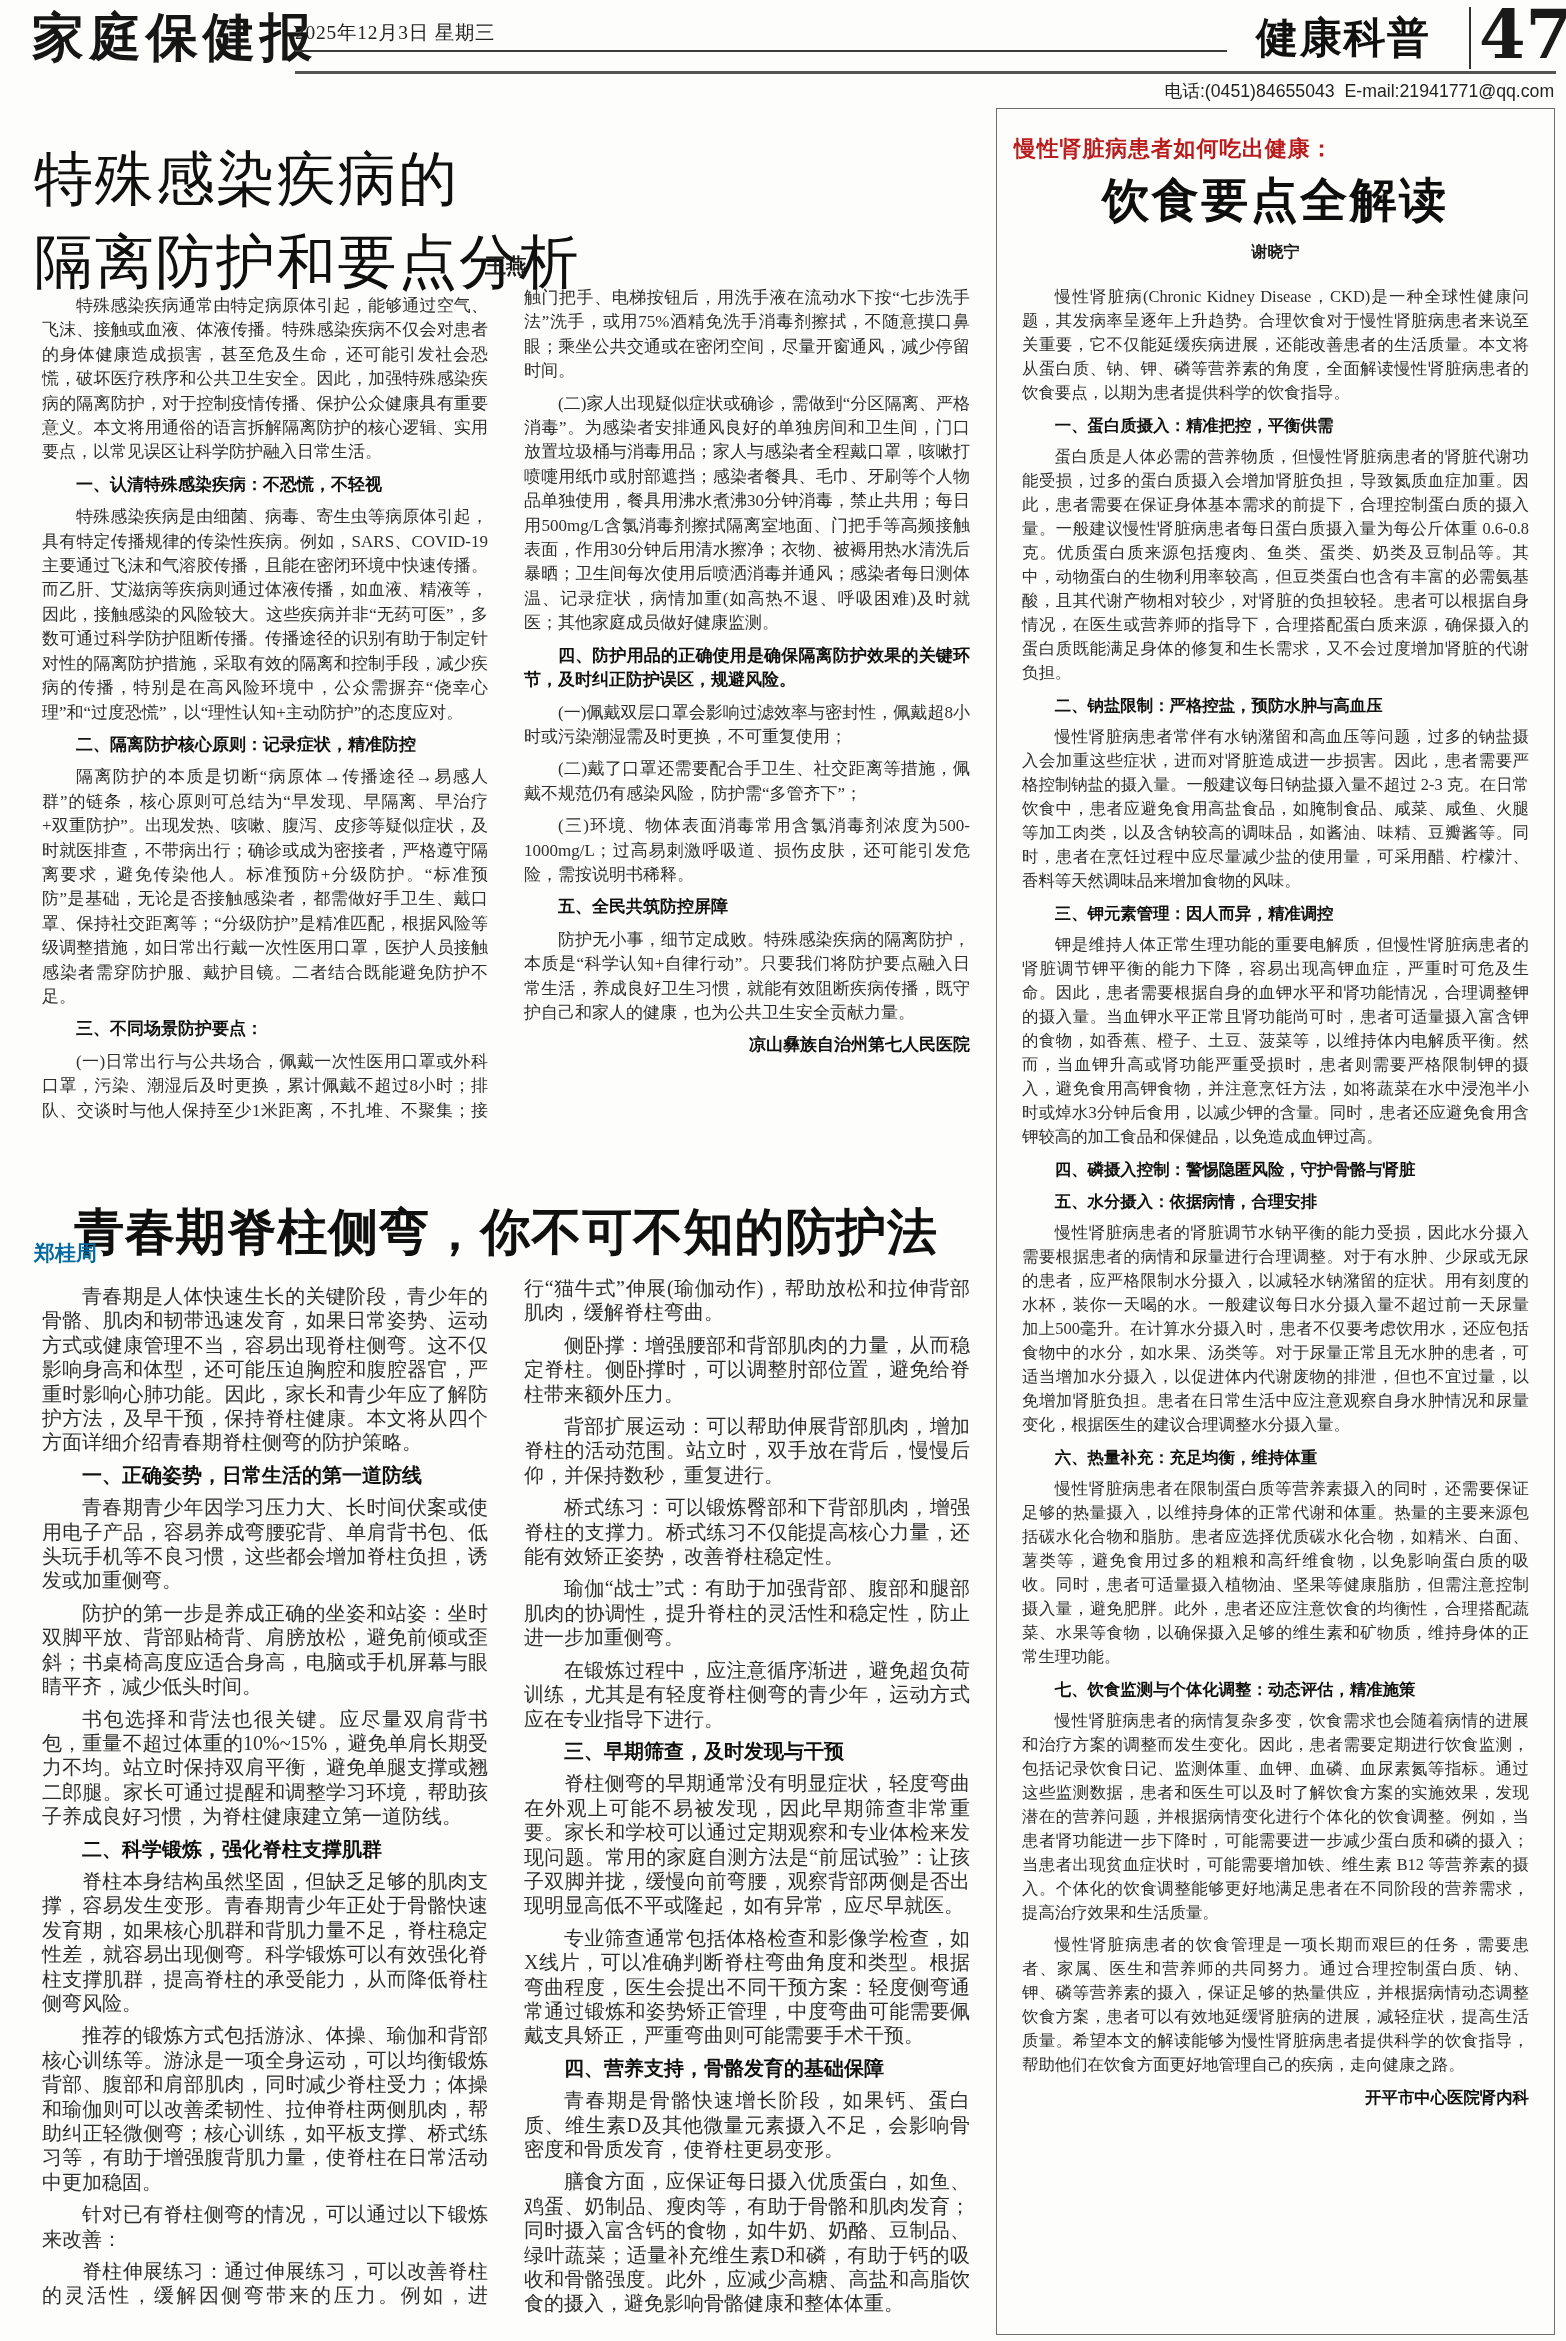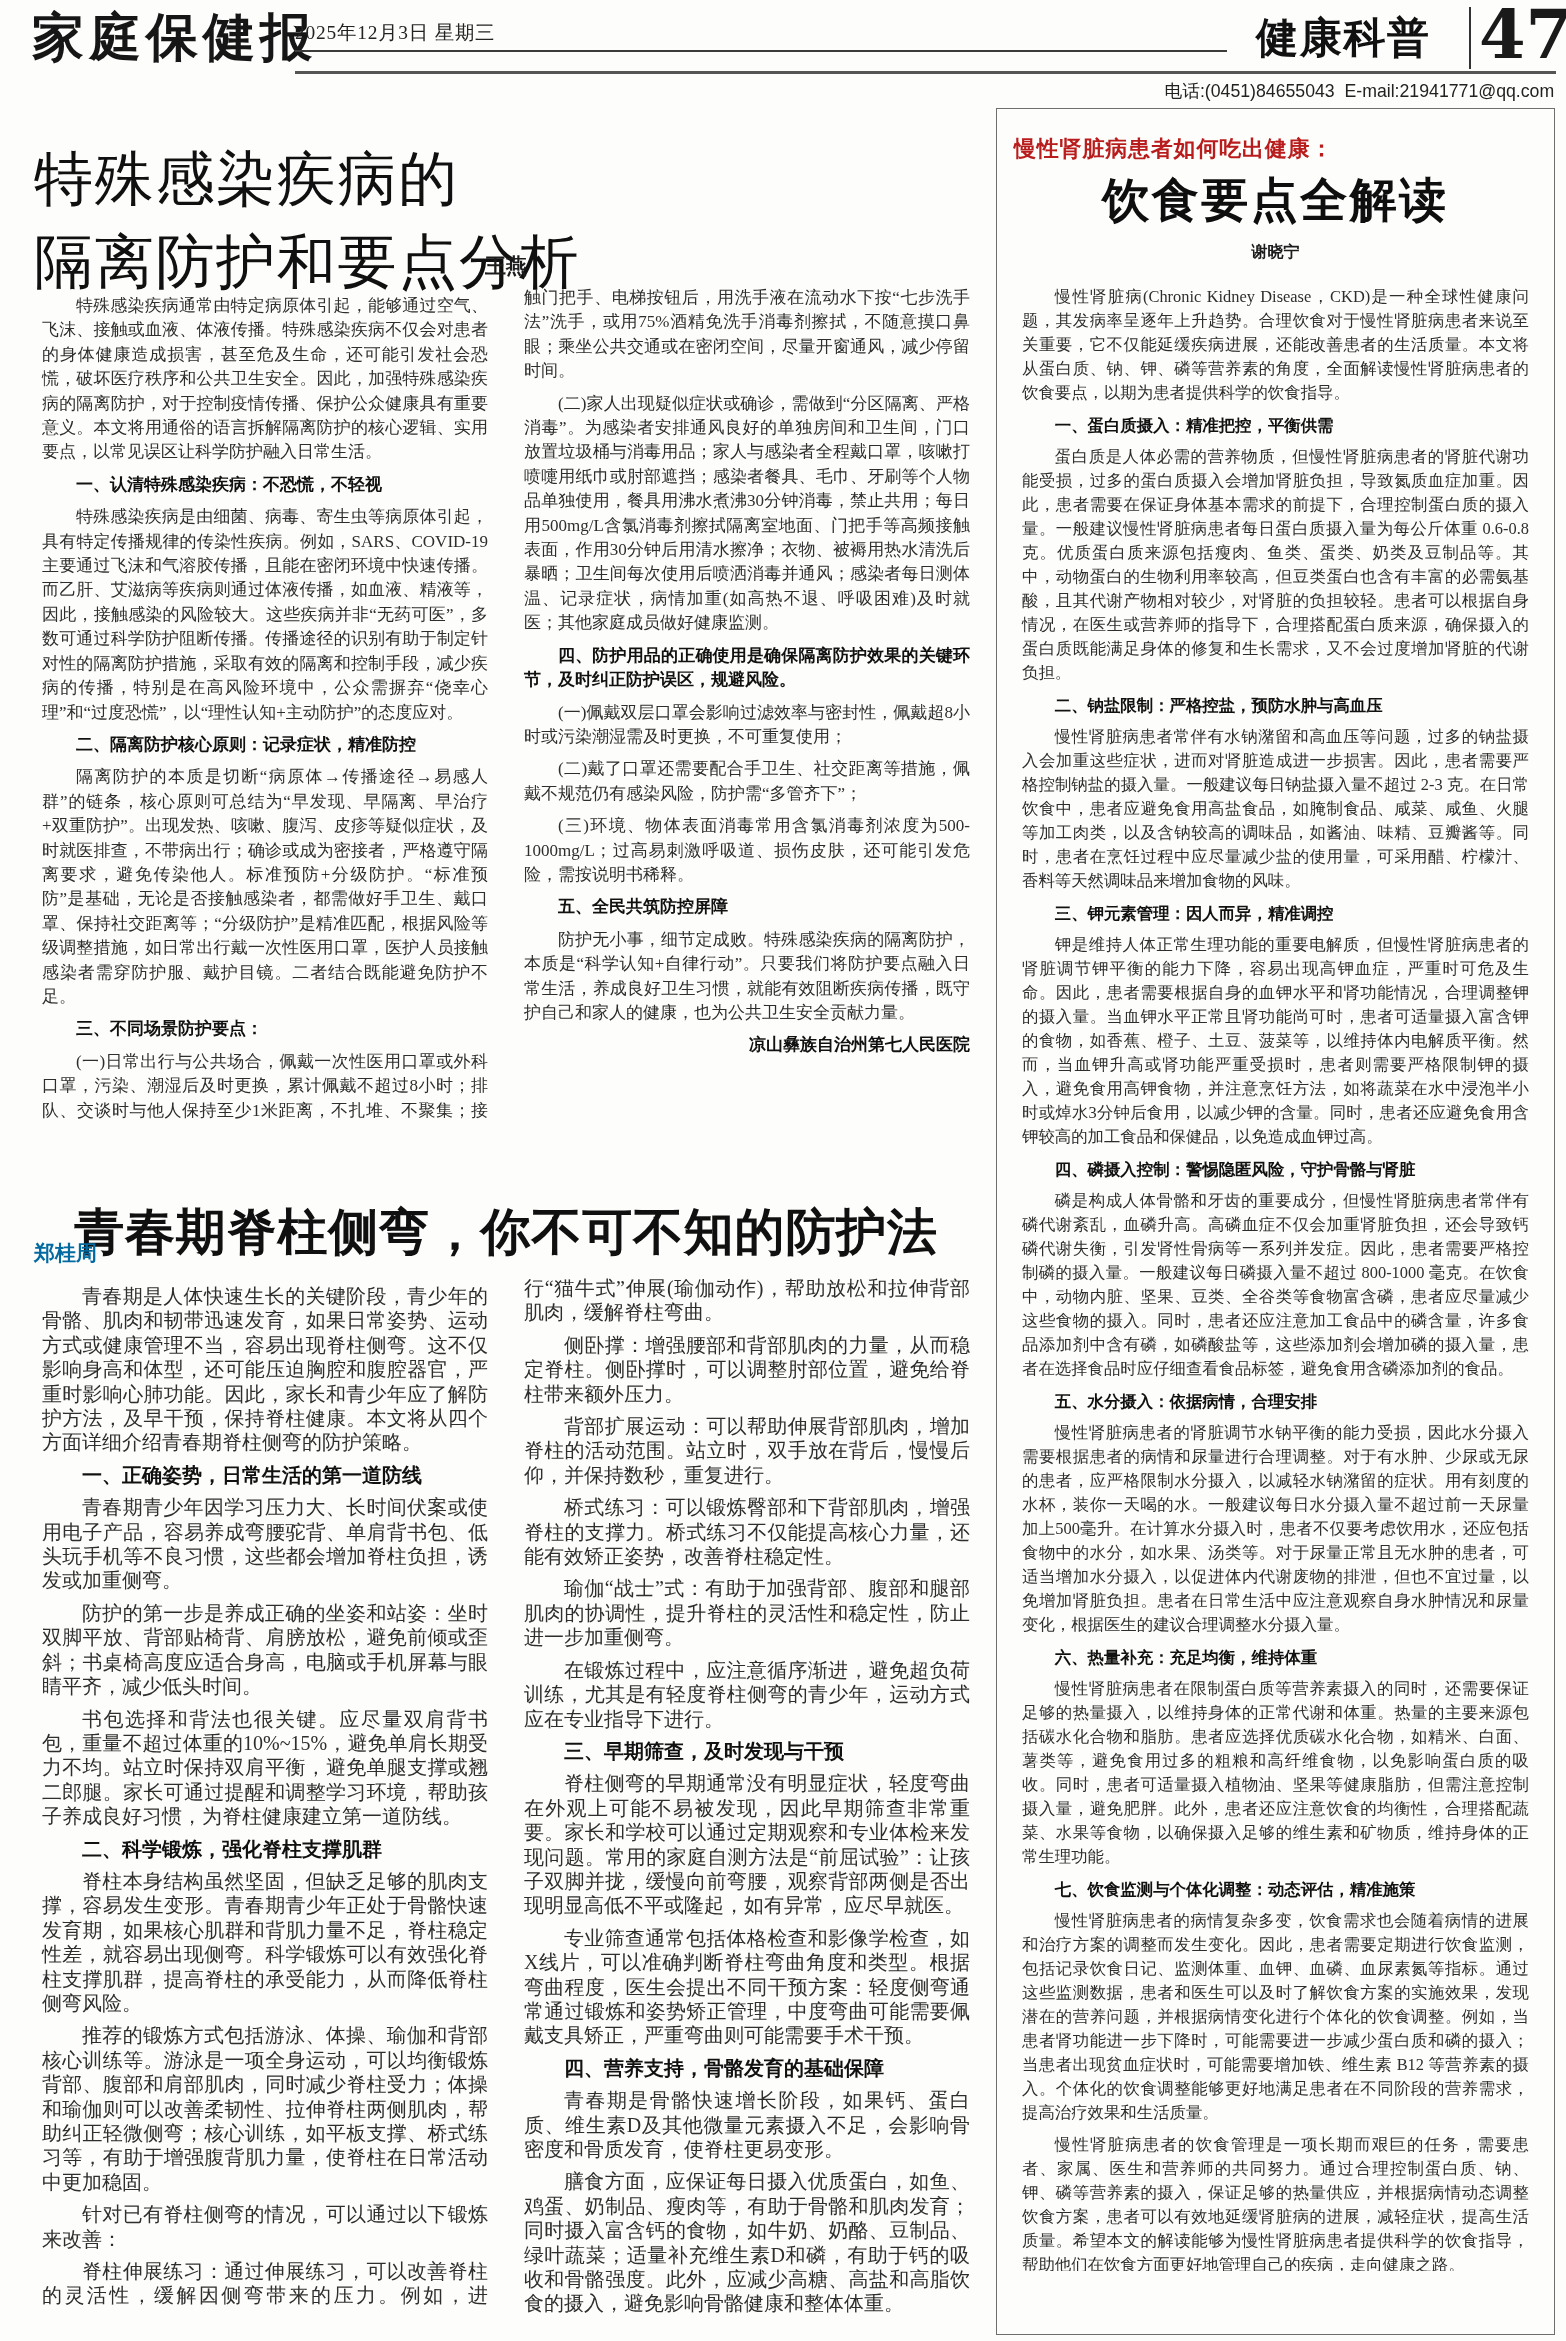--- a/index.html
+++ b/index.html
@@ -158,21 +158,20 @@
   <div class="a3-author">谢晓宁</div>
   <div class="a3-body">
       <p class="para body">慢性肾脏病(Chronic Kidney Disease，CKD)是一种全球性健康问题，其发病率呈逐年上升趋势。合理饮食对于慢性肾脏病患者来说至关重要，它不仅能延缓疾病进展，还能改善患者的生活质量。本文将从蛋白质、钠、钾、磷等营养素的角度，全面解读慢性肾脏病患者的饮食要点，以期为患者提供科学的饮食指导。</p>
       <p class="para heading">一、蛋白质摄入：精准把控，平衡供需</p>
       <p class="para body">蛋白质是人体必需的营养物质，但慢性肾脏病患者的肾脏代谢功能受损，过多的蛋白质摄入会增加肾脏负担，导致氮质血症加重。因此，患者需要在保证身体基本需求的前提下，合理控制蛋白质的摄入量。一般建议慢性肾脏病患者每日蛋白质摄入量为每公斤体重 0.6-0.8 克。优质蛋白质来源包括瘦肉、鱼类、蛋类、奶类及豆制品等。其中，动物蛋白的生物利用率较高，但豆类蛋白也含有丰富的必需氨基酸，且其代谢产物相对较少，对肾脏的负担较轻。患者可以根据自身情况，在医生或营养师的指导下，合理搭配蛋白质来源，确保摄入的蛋白质既能满足身体的修复和生长需求，又不会过度增加肾脏的代谢负担。</p>
       <p class="para heading">二、钠盐限制：严格控盐，预防水肿与高血压</p>
       <p class="para body">慢性肾脏病患者常伴有水钠潴留和高血压等问题，过多的钠盐摄入会加重这些症状，进而对肾脏造成进一步损害。因此，患者需要严格控制钠盐的摄入量。一般建议每日钠盐摄入量不超过 2-3 克。在日常饮食中，患者应避免食用高盐食品，如腌制食品、咸菜、咸鱼、火腿等加工肉类，以及含钠较高的调味品，如酱油、味精、豆瓣酱等。同时，患者在烹饪过程中应尽量减少盐的使用量，可采用醋、柠檬汁、香料等天然调味品来增加食物的风味。</p>
       <p class="para heading">三、钾元素管理：因人而异，精准调控</p>
       <p class="para body">钾是维持人体正常生理功能的重要电解质，但慢性肾脏病患者的肾脏调节钾平衡的能力下降，容易出现高钾血症，严重时可危及生命。因此，患者需要根据自身的血钾水平和肾功能情况，合理调整钾的摄入量。当血钾水平正常且肾功能尚可时，患者可适量摄入富含钾的食物，如香蕉、橙子、土豆、菠菜等，以维持体内电解质平衡。然而，当血钾升高或肾功能严重受损时，患者则需要严格限制钾的摄入，避免食用高钾食物，并注意烹饪方法，如将蔬菜在水中浸泡半小时或焯水3分钟后食用，以减少钾的含量。同时，患者还应避免食用含钾较高的加工食品和保健品，以免造成血钾过高。</p>
       <p class="para heading">四、磷摄入控制：警惕隐匿风险，守护骨骼与肾脏</p>
-      <p class="para body">磷是构成人体骨骼和牙齿的重要成分，但慢性肾脏病患者常伴有磷代谢紊乱，血磷升高。高磷血症不仅会加重肾脏负担，还会导致钙磷代谢失衡，引发肾性骨病等一系列并发症。因此，患者需要严格控制磷的摄入量。一般建议每日磷摄入量不超过 800-1000 毫克。在饮食中，动物内脏、坚果、豆类、全谷类等食物富含磷，患者应尽量减少这些食物的摄入。同时，患者还应注意加工食品中的磷含量，许多食品添加剂中含有磷，如磷酸盐等，这些添加剂会增加磷的摄入量，患者在选择食品时应仔细查看食品标签，避免食用含磷添加剂的食品。</p>
       <p class="para heading">五、水分摄入：依据病情，合理安排</p>
       <p class="para body">慢性肾脏病患者的肾脏调节水钠平衡的能力受损，因此水分摄入需要根据患者的病情和尿量进行合理调整。对于有水肿、少尿或无尿的患者，应严格限制水分摄入，以减轻水钠潴留的症状。用有刻度的水杯，装你一天喝的水。一般建议每日水分摄入量不超过前一天尿量加上500毫升。在计算水分摄入时，患者不仅要考虑饮用水，还应包括食物中的水分，如水果、汤类等。对于尿量正常且无水肿的患者，可适当增加水分摄入，以促进体内代谢废物的排泄，但也不宜过量，以免增加肾脏负担。患者在日常生活中应注意观察自身水肿情况和尿量变化，根据医生的建议合理调整水分摄入量。</p>
       <p class="para heading">六、热量补充：充足均衡，维持体重</p>
       <p class="para body">慢性肾脏病患者在限制蛋白质等营养素摄入的同时，还需要保证足够的热量摄入，以维持身体的正常代谢和体重。热量的主要来源包括碳水化合物和脂肪。患者应选择优质碳水化合物，如精米、白面、薯类等，避免食用过多的粗粮和高纤维食物，以免影响蛋白质的吸收。同时，患者可适量摄入植物油、坚果等健康脂肪，但需注意控制摄入量，避免肥胖。此外，患者还应注意饮食的均衡性，合理搭配蔬菜、水果等食物，以确保摄入足够的维生素和矿物质，维持身体的正常生理功能。</p>
       <p class="para heading">七、饮食监测与个体化调整：动态评估，精准施策</p>
       <p class="para body">慢性肾脏病患者的病情复杂多变，饮食需求也会随着病情的进展和治疗方案的调整而发生变化。因此，患者需要定期进行饮食监测，包括记录饮食日记、监测体重、血钾、血磷、血尿素氮等指标。通过这些监测数据，患者和医生可以及时了解饮食方案的实施效果，发现潜在的营养问题，并根据病情变化进行个体化的饮食调整。例如，当患者肾功能进一步下降时，可能需要进一步减少蛋白质和磷的摄入；当患者出现贫血症状时，可能需要增加铁、维生素 B12 等营养素的摄入。个体化的饮食调整能够更好地满足患者在不同阶段的营养需求，提高治疗效果和生活质量。</p>
       <p class="para body">慢性肾脏病患者的饮食管理是一项长期而艰巨的任务，需要患者、家属、医生和营养师的共同努力。通过合理控制蛋白质、钠、钾、磷等营养素的摄入，保证足够的热量供应，并根据病情动态调整饮食方案，患者可以有效地延缓肾脏病的进展，减轻症状，提高生活质量。希望本文的解读能够为慢性肾脏病患者提供科学的饮食指导，帮助他们在饮食方面更好地管理自己的疾病，走向健康之路。</p>
       <p class="para signature">开平市中心医院肾内科</p>
     </div>
 </aside>

